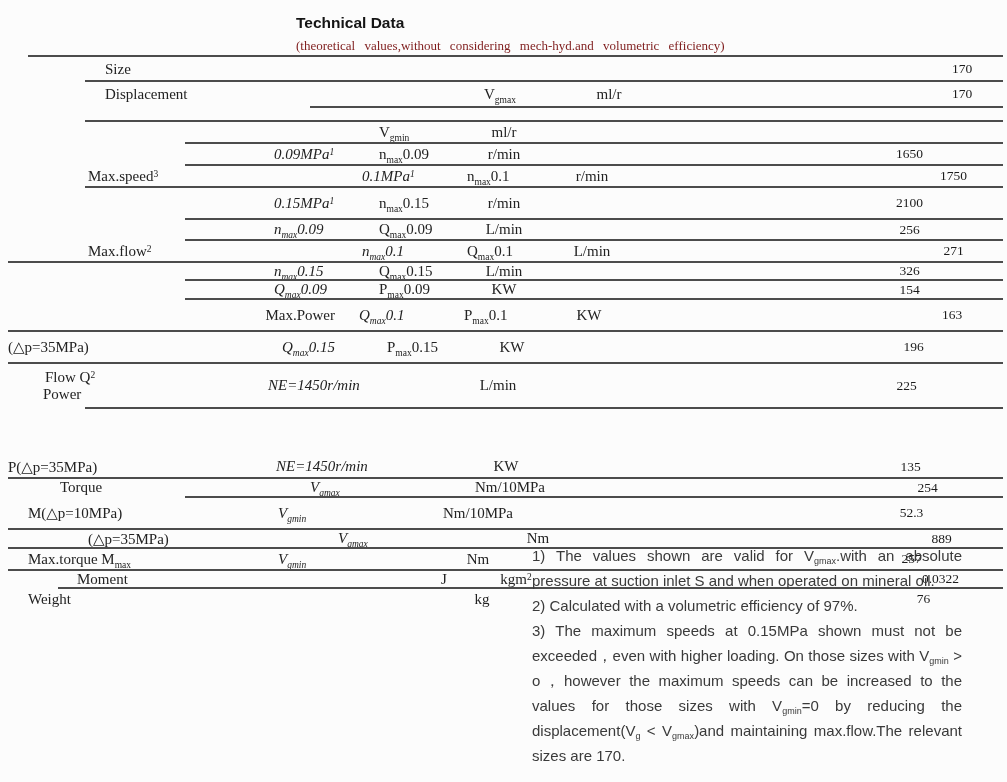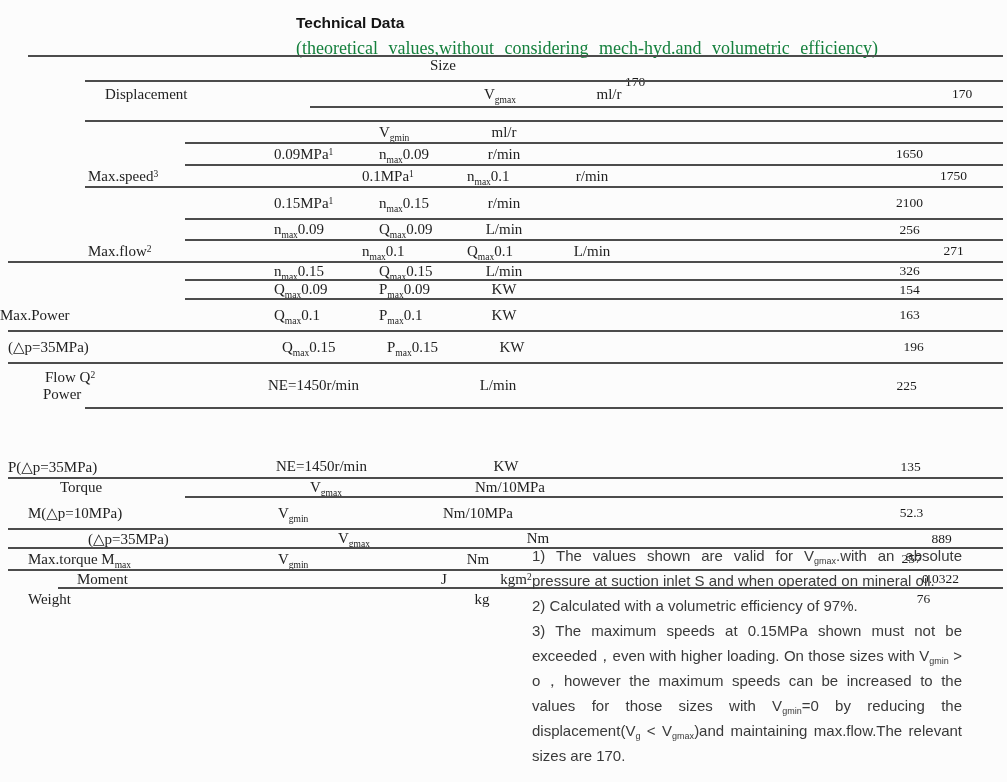--- a/index.html
+++ b/index.html
@@ -1,46 +1,46 @@
 <!DOCTYPE html>
 <html><head>
 <meta charset="utf-8">
 <style>
   html,body{margin:0;padding:0;background:#e9e9e9;}
   .page{position:relative;width:1007px;height:782px;background:#fcfcfc;overflow:hidden;
         font-family:"Liberation Serif",serif;color:#222;}
   
   .title{position:absolute;left:296px;top:14px;font-family:"Liberation Sans",sans-serif;
          font-weight:bold;font-size:15.5px;color:#141414;}
-  .subtitle{position:absolute;left:296px;top:38px;font-size:18px;word-spacing:6px;color:#15803d;}
+  .subtitle{position:absolute;left:296px;top:38px;font-size:13px;word-spacing:6px;color:#7f1d1d;}
   
   .dtable{position:absolute;left:0;top:57px;width:1005px;font-size:15px;}
   .topline{position:absolute;left:28px;right:2px;top:-2px;height:2px;background:#4c4c4c;}
   .trow{position:relative;display:flex;align-items:center;}
   .trow::after{content:"";position:absolute;bottom:-1px;right:2px;height:2px;background:#4c4c4c;}
   .ln-a::after{left:8px;}
   .ln-b::after{left:85px;}
   .ln-c::after{left:185px;}
   .ln-d::after{left:310px;}
   .ln-mm::after{left:58px;}
   .ln-none::after{display:none;}
   .c1{width:250px;white-space:nowrap;}
-  .c2{width:90px;padding-left:24px;white-space:nowrap;}
+  .c2{width:90px;padding-left:24px;white-space:nowrap;font-style:italic;}
   .c2.p0{padding-left:0;}
   .c2.pNE{padding-left:18px;}
   .c3{width:80px;padding-left:15px;white-space:nowrap;}
   .c3.p0{padding-left:0;}
   .c4{width:90px;text-align:center;white-space:nowrap;}
   .c4.u1{transform:translateX(-30px);}
   .c4.u2{transform:translateX(-50px);}
   .c5{flex:1;text-align:center;padding-left:265px;font-size:13.5px;color:#1c1c1c;}
   .h14{height:14px;}.h18{height:18px;}.h19{height:19px;}.h20{height:32px;}.h21{height:21px;}
-  .h22{height:22px;}.h23{height:23px;margin-top:47px;}.h24{height:24px;flex-direction:column;}.h26{height:26px;}.h35{height:45px;}
+  .h22{height:22px;}.h23{height:23px;margin-top:47px;}.h24{height:24px;}.h26{height:26px;}.h35{height:45px;}
   .ind8{padding-left:8px;}.ind28{padding-left:28px;}.ind60{padding-left:60px;}
-  .ind77{padding-left:77px;}.ind85{}.ind88{padding-left:88px;}
+  .ind77{padding-left:77px;}.ind85{padding-left:85px;text-align:right;}.ind88{padding-left:88px;}
   .ind105{padding-left:105px;}
   .flowlbl div{line-height:17px;}
   .fl1{padding-left:45px;}
   .fl2{padding-left:43px;}
   sub{font-size:9.5px;vertical-align:-3.5px;line-height:0;}
   sup{font-size:9.5px;vertical-align:4px;line-height:0;}
   
   .notes{position:absolute;left:532px;top:543px;width:430px;
          font-family:"Liberation Sans",sans-serif;font-size:15px;line-height:25px;
          color:#3a3a3a;text-align:justify;}
@@ -174,20 +174,21 @@
       <div class="c3"></div>
       <div class="c4">KW</div>
       <div class="c5">135</div>
     </div>
 
     <div class="trow h19 ln-c">
       <div class="c1 ind60">Torque</div>
       <div class="c2 p0">V<sub>gmax</sub></div>
       <div class="c3"></div>
       <div class="c4 u1">Nm/10MPa</div>
+      <div class="c5">254</div>
     </div>
 
     <div class="trow h20 ln-a">
       <div class="c1 ind28">M(△p=10MPa)</div>
       <div class="c2 p0">V<sub>gmin</sub></div>
       <div class="c3"></div>
       <div class="c4 u1">Nm/10MPa</div>
       <div class="c5">52.3</div>
     </div>
 

